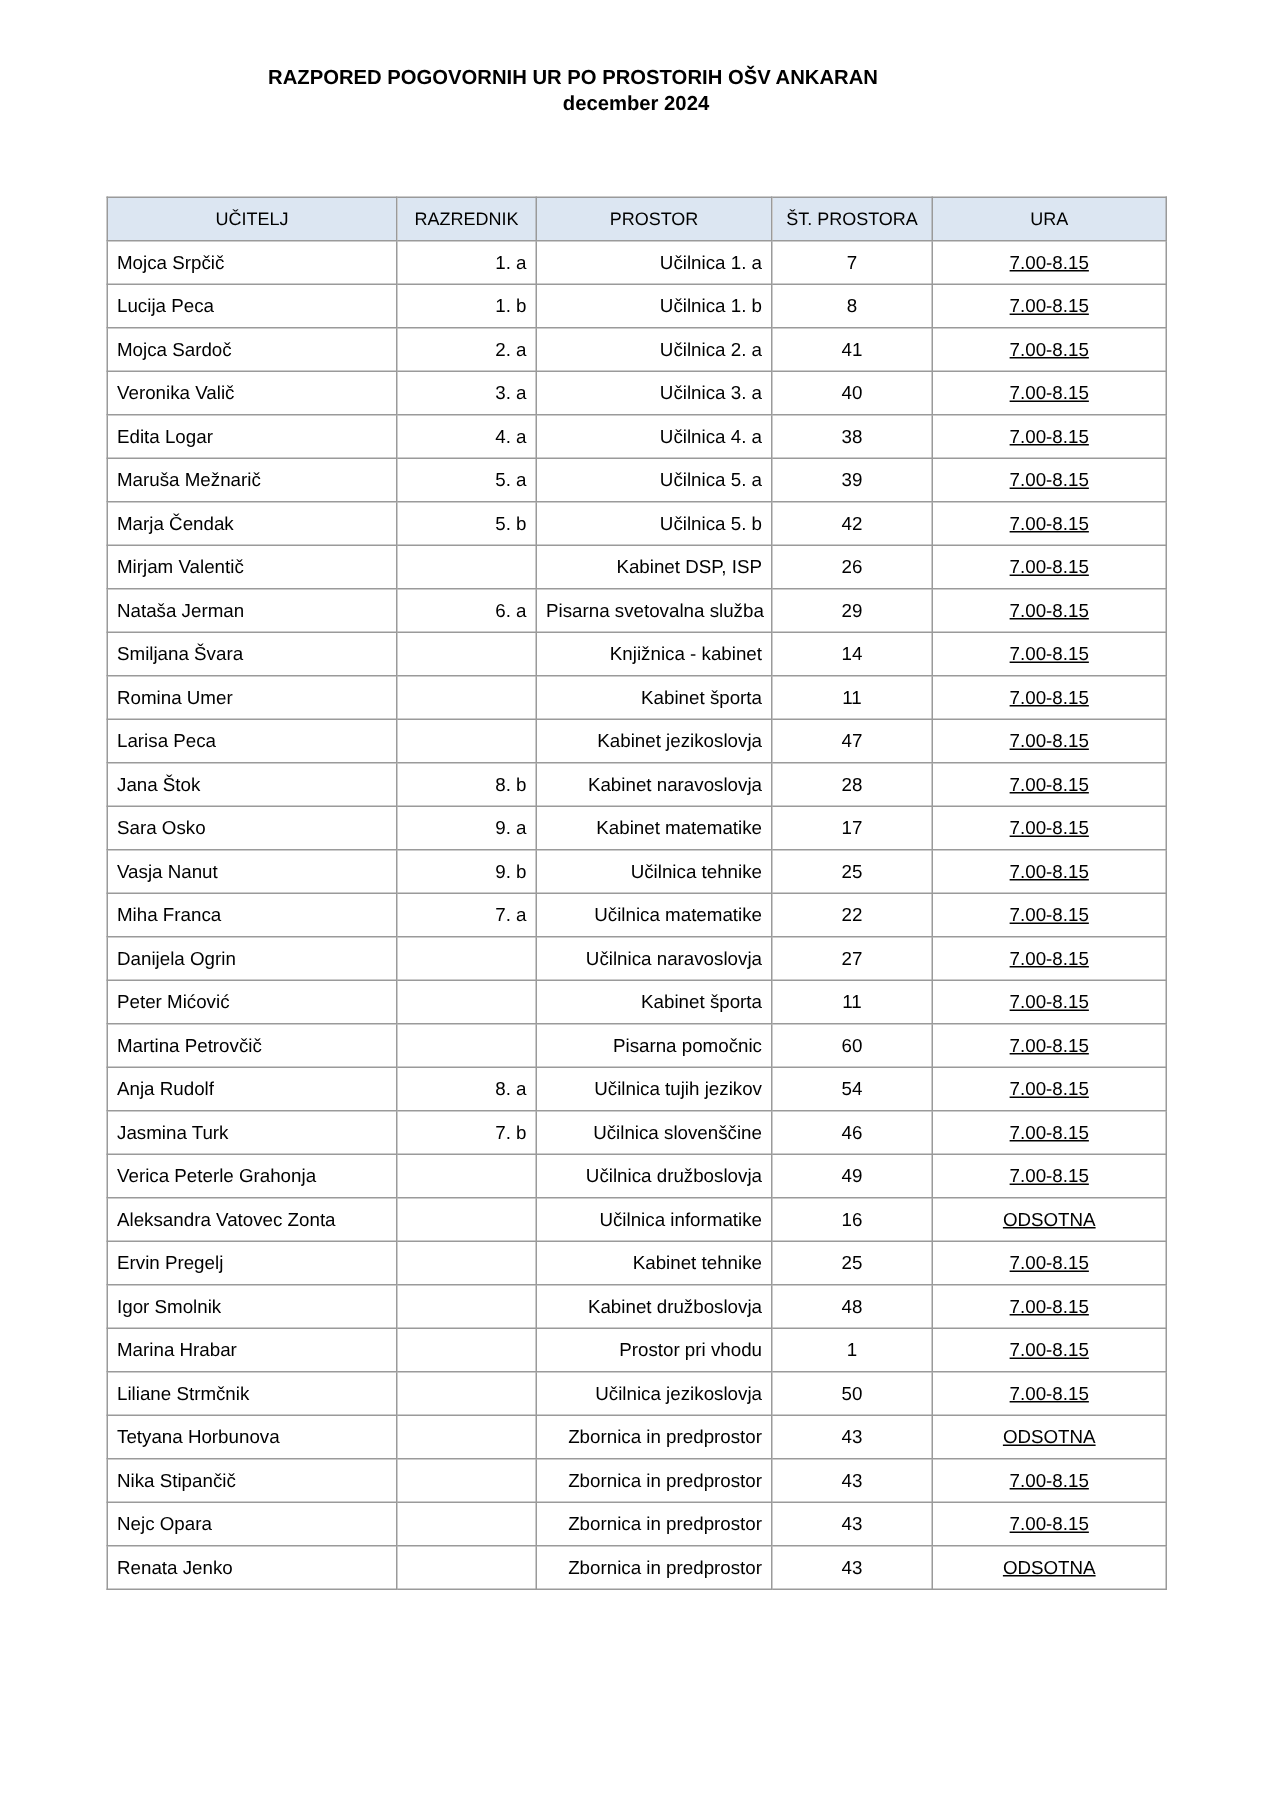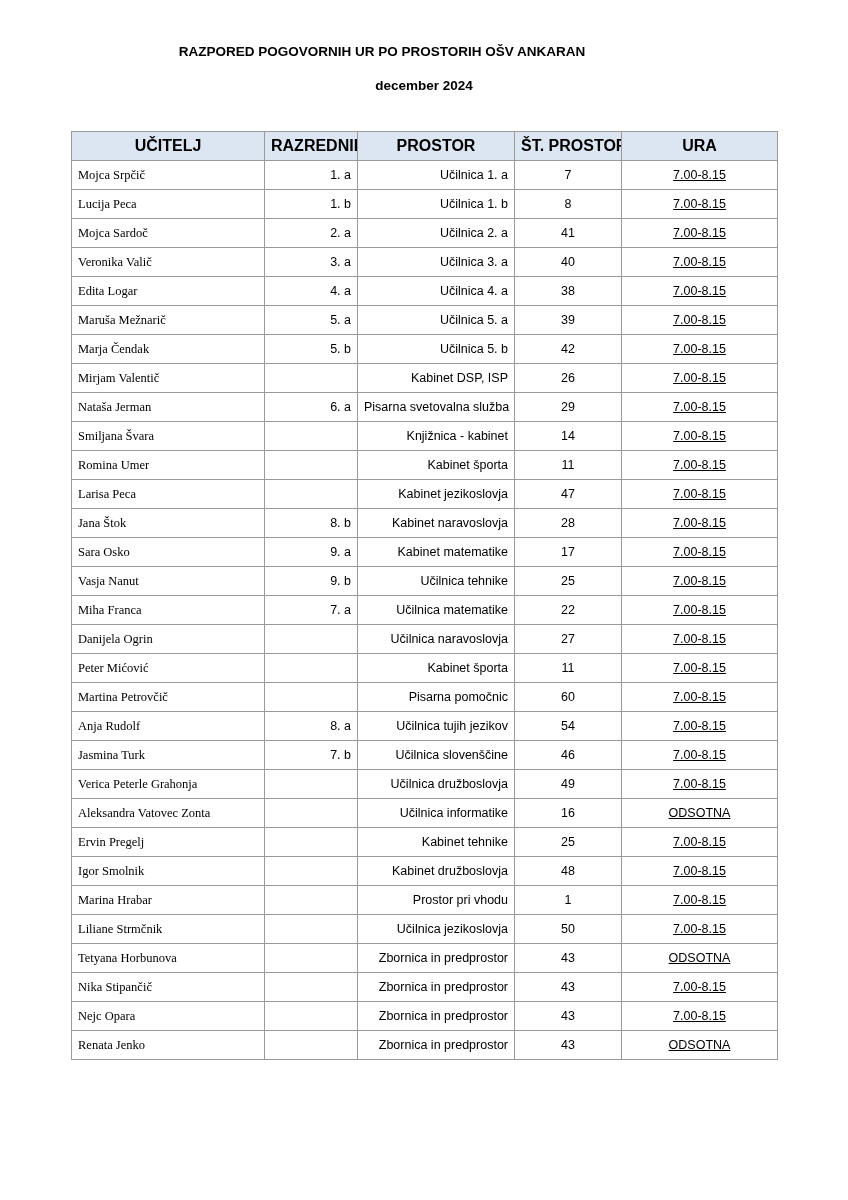--- a/index.html
+++ b/index.html
@@ -6,41 +6,41 @@
     body {
       width: 848px; height: 1200px; position: relative; overflow: hidden;
       font-family: "Liberation Sans", "DejaVu Sans", sans-serif;
       color: #000;
     }
     .title {
       position: absolute; left: 0; width: 764px; top: 44px;
       text-align: center; font-weight: bold; font-size: 13.5px; letter-spacing: 0;
     }
     .subtitle {
-      position: absolute; left: 0; width: 848px; top: 78px;
+      position: absolute; left: 0; width: 848px; top: 61px;
       text-align: center; font-weight: bold; font-size: 13.5px;
     }
     table.sched {
       position: absolute; left: 71px; top: 131px;
       border-collapse: collapse; table-layout: fixed; width: 706px;
       font-size: 12.5px;
     }
     table.sched th, table.sched td {
       border: 1px solid #9a9a9a; height: 28px; padding: 0 6px;
       white-space: nowrap; overflow: hidden;
     }
     table.sched th {
-      background: #dce6f2; font-weight: bold; font-size: 16px; text-align: center;
+      background: #dce6f2; font-weight: normal; font-size: 12px; text-align: center;
     }
     col.c1 { width: 193px; }
     col.c2 { width: 93px; }
     col.c3 { width: 157px; }
     col.c4 { width: 107px; }
     col.c5 { width: 156px; }
-    td.name { text-align: left; font-family: Liberation Serif, serif; }
+    td.name { text-align: left; }
     td.cls { text-align: right; padding-right: 16px; margin-left: 20px; }
     td.room { text-align: right; padding-left: 5px; }
     td.num { text-align: center; }
     td.time { text-align: center; text-decoration: underline; }
   </style>
 </head>
 <body>
 
 <div class="title">RAZPORED POGOVORNIH UR PO PROSTORIH OŠV ANKARAN</div>
 <div class="subtitle">december 2024</div>

